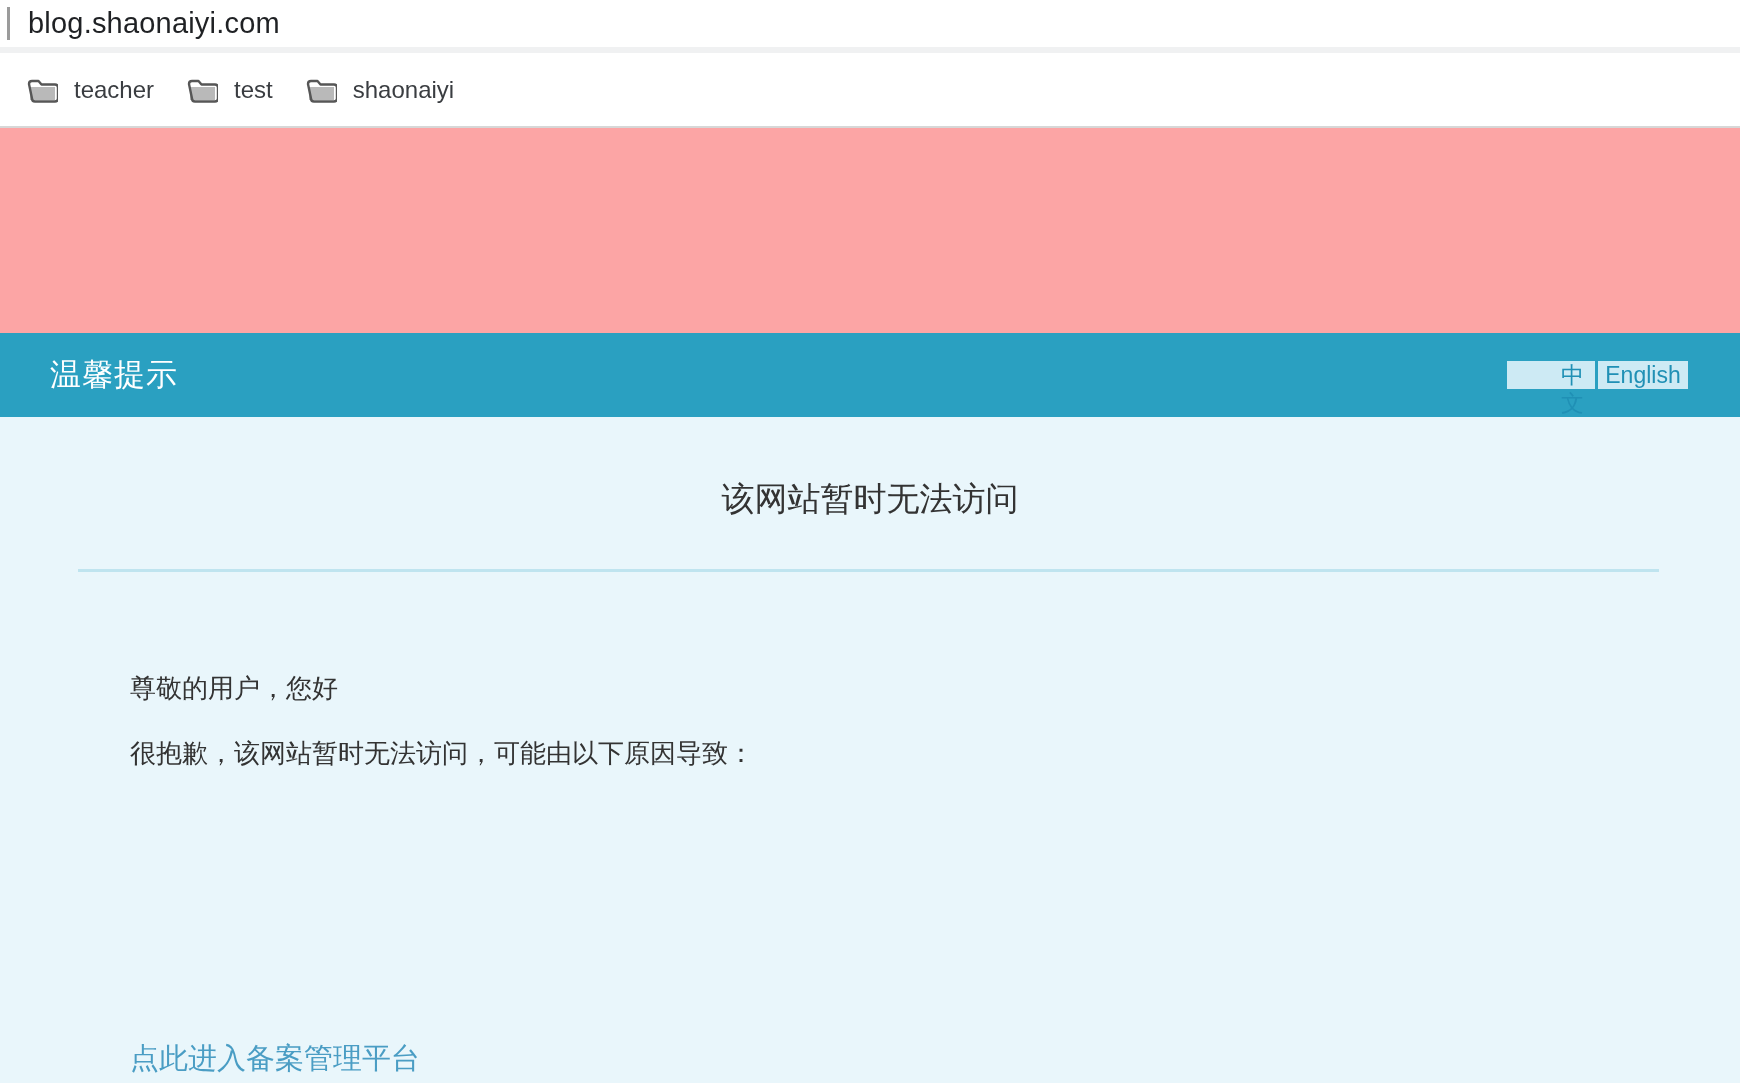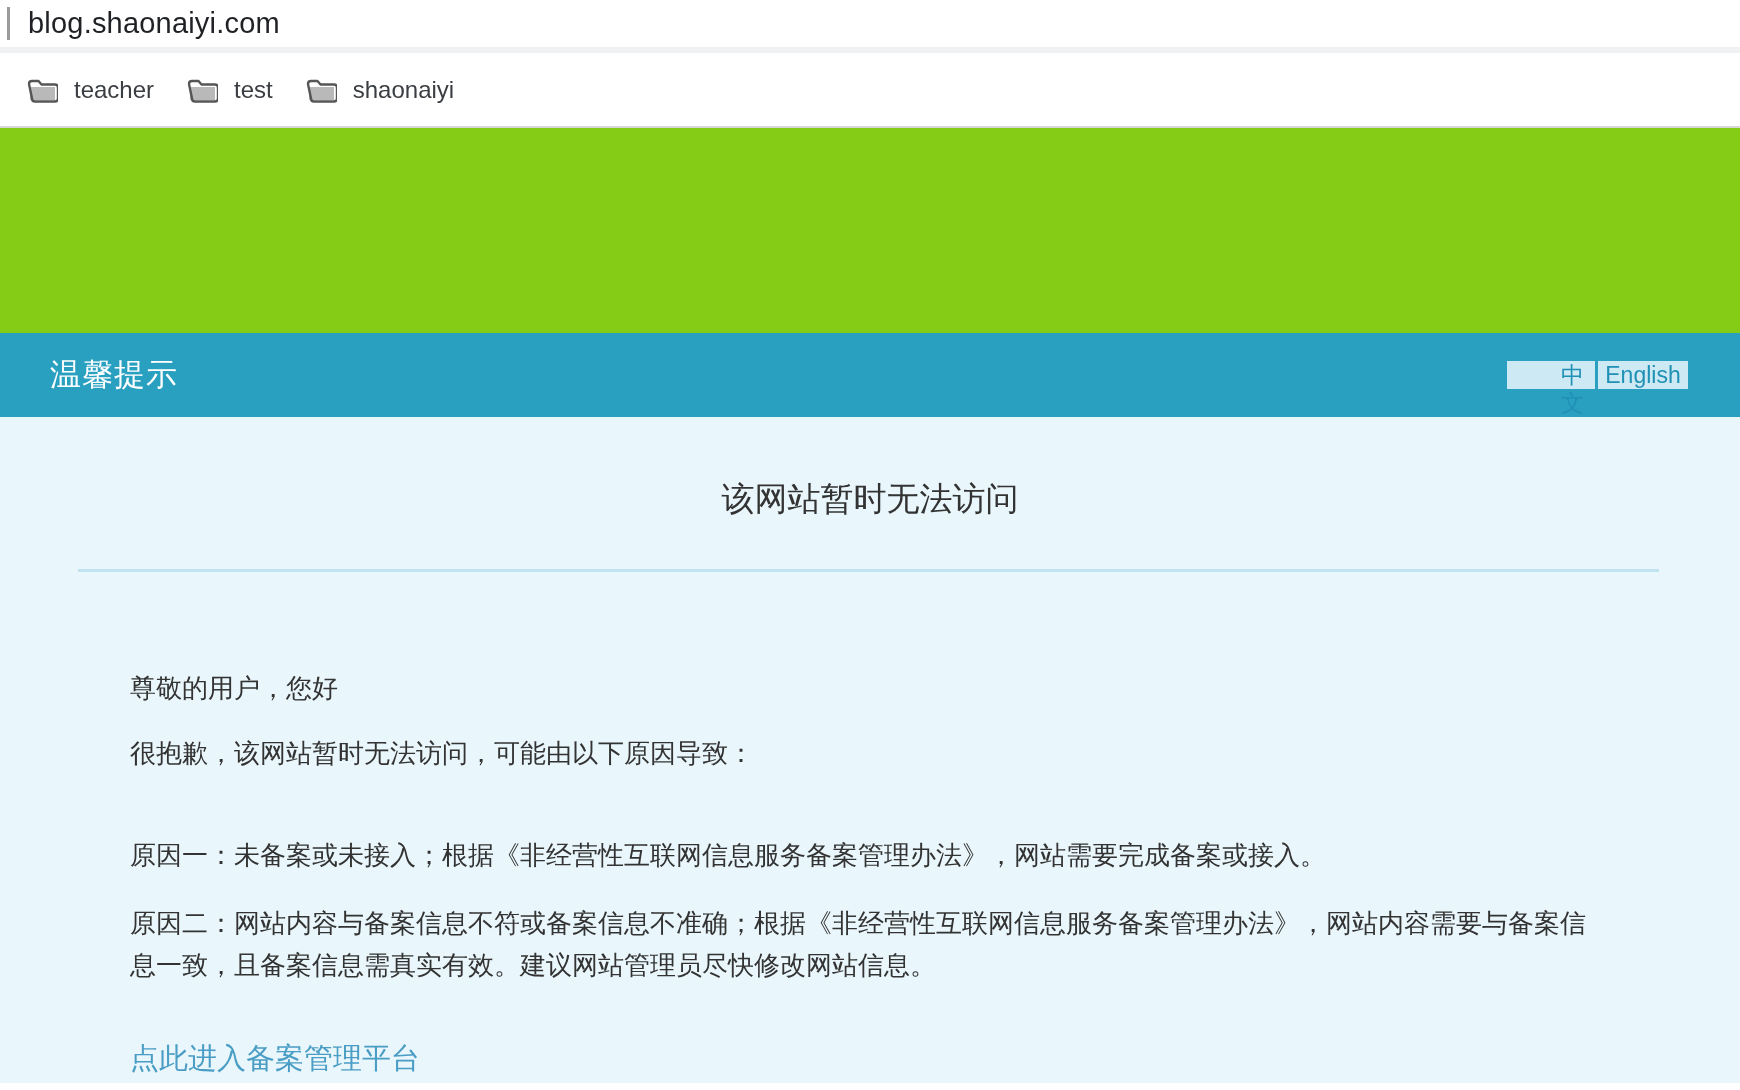--- a/index.html
+++ b/index.html
@@ -1,18 +1,18 @@
 <!DOCTYPE html>
 <html><head>
 <meta charset="utf-8">
 <style>
   * { margin:0; padding:0; box-sizing:border-box; }
   html,body { width:1740px; height:1090px; background:#ffffff; overflow:hidden; }
   body { font-family:"Liberation Sans", sans-serif; }
-  .screen { position:relative; width:1740px; height:872px; background:#84cc16; }
+  .screen { position:relative; width:1740px; height:872px; background:#fca5a5; }
 
   
   .url-bar { position:absolute; top:0; left:0; width:1740px; height:47px; background:#ffffff; }
   .caret { position:absolute; left:7px; top:7px; width:3px; height:33px; background:#9b9b9b; }
   .url-text { position:absolute; left:28px; top:0; height:47px; line-height:47px;
               font-size:29px; color:#1f2124; letter-spacing:0.2px; }
   .chrome-strip { position:absolute; top:47px; left:0; width:1740px; height:6px; background:#f0f1f2; }
   .bookmarks-bar { position:absolute; top:53px; left:0; width:1740px; height:73px; background:#ffffff;
                    display:flex; align-items:center; padding-left:27px; }
   .bookmark-item { display:flex; align-items:center; margin-right:33px; cursor:pointer; }
@@ -87,19 +87,17 @@
         <div class="lang-btn lang-zh">中文</div>
         <div class="lang-btn lang-en">English</div>
       </div>
     </div>
 
     <div class="notice-heading">该网站暂时无法访问</div>
     <div class="notice-divider"></div>
 
     <div class="para para-greeting">尊敬的用户，您好</div>
     <div class="para para-apology">很抱歉，该网站暂时无法访问，可能由以下原因导致：</div>
-    <div class="para para-reason1">原因一：未备案或未接入；根据《非经营性互联网信息服务备案管理办法》，网站需要完成备案或接入。</div>
-    <div class="para para-reason2">原因二：网站内容与备案信息不符或备案信息不准确；根据《非经营性互联网信息服务备案管理办法》，网站内容需要与备案信息一致，且备案信息需真实有效。建议网站管理员尽快修改网站信息。</div>
 
     <a class="beian-link">点此进入备案管理平台</a>
   </div>
 
 </div>
 
 </body></html>

